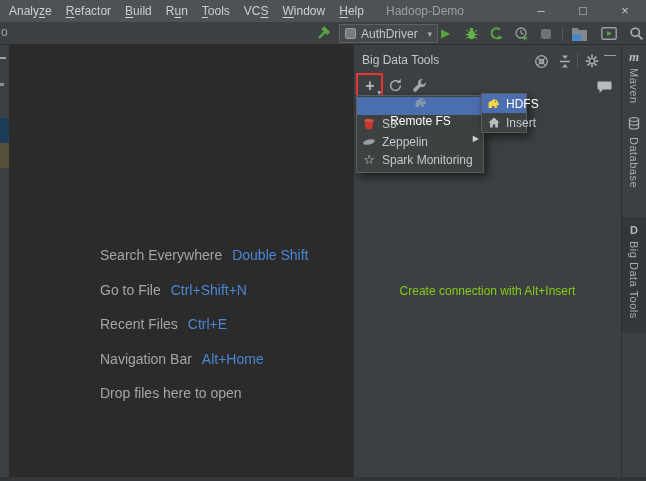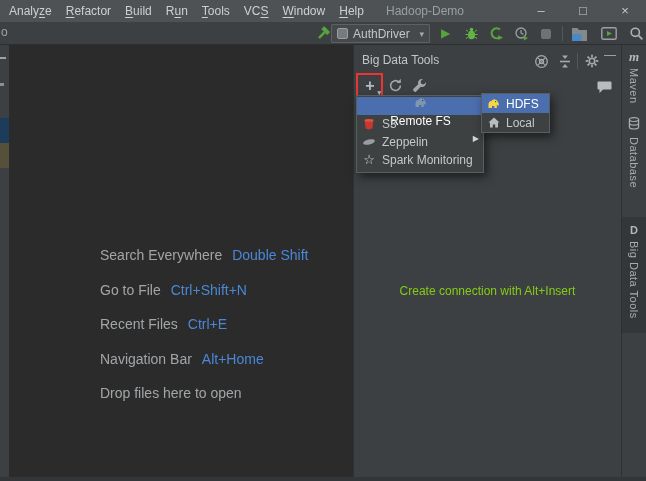--- a/index.html
+++ b/index.html
@@ -14,21 +14,21 @@
   .menus { position:absolute; left:2px; top:0; height:22px; display:flex; }
   .menu-item { padding:0 7px; line-height:22px; font-size:12px; color:#ccd0d1; cursor:default; }
   .menu-item .mn { text-decoration:underline; text-underline-offset:2px; }
   .win-title { position:absolute; left:386px; top:0; line-height:22px; font-size:12px; color:#9aa0a2; }
   .win-controls { position:absolute; right:0; top:0; height:22px; display:flex; }
   .wc { width:42px; text-align:center; line-height:22px; font-size:13px; color:#c3c7c9; }
   
   .toolbar { position:absolute; left:0; top:22px; width:646px; height:23px; background:#3d4042; border-bottom:1px solid #2c2e30; }
   .crumb-frag { position:absolute; left:1px; top:3px; font-size:12px; color:#9fa3a6; }
   .tb-ic { position:absolute; top:4px; line-height:0; }
-  .combo { position:absolute; left:331px; top:2px; height:19px; width:99px; display:flex; align-items:center; gap:5px;
+  .combo { position:absolute; left:339px; top:2px; height:19px; width:99px; display:flex; align-items:center; gap:5px;
            padding:0 5px; border:1px solid #5d6163; border-radius:1px; background:#45494b; font-size:12px; color:#c4c7c9; }
   .app-ic { width:11px; height:11px; background:#767c7e; border:1px solid #9b9fa1; border-radius:2px; flex:none; }
   .combo-arrow { margin-left:auto; font-size:9px; color:#a6aaac; }
   .stop-sq { position:absolute; left:541px; top:7px; width:10px; height:10px; background:#6e7274; border-radius:2px; }
   .tb-sep { position:absolute; left:562px; top:4px; width:1px; height:15px; background:#54585a; }
   
   .left-strip { position:absolute; left:0; top:45px; width:9px; height:436px; background:#3d4042; }
   .sfrag { position:absolute; left:0; }
   .editor { position:absolute; left:9px; top:45px; width:366px; height:436px; background:#2b2b2b; }
   .sc-row { position:absolute; left:91px; white-space:nowrap; font-size:14px; }
@@ -46,21 +46,21 @@
   .red-box { position:absolute; left:2px; top:28px; width:27px; height:26px; border:2px solid #ec3533; }
   .empty-text { position:absolute; left:0; top:239px; width:100%; text-align:center; font-size:12px; color:#84cc16; }
   
   .menu-popup { position:absolute; left:356px; top:95px; width:128px; background:#3e4142; border:1px solid #5a5e60;
                 box-shadow:3px 4px 9px rgba(0,0,0,.55); padding:1px 0 3px; z-index:5; }
   .popup-item { height:18px; display:flex; align-items:center; gap:6px; padding:0 4px 0 5px; font-size:12px; color:#c5c8ca; cursor:default; }
   .popup-item.selected { background:#4b6eaf; color:#ffffff;flex-direction:column; }
   .mi-icon { width:14px; display:flex; justify-content:center; line-height:0; flex:none; }
   .mi-arrow { margin-left:auto; font-size:8px; color:#d2d5d6; }
   .spark-glyph { font-size:13px; color:#d8dbdc; line-height:12px; }
-  .sub-popup { position:absolute; left:481px; top:93px; width:69px; background:#3e4142; border:1px solid #5a5e60;
+  .sub-popup { position:absolute; left:481px; top:93px; width:46px; background:#3e4142; border:1px solid #5a5e60;
                box-shadow:3px 4px 9px rgba(0,0,0,.55); z-index:6; }
   .sub-item { height:19px; display:flex; align-items:center; gap:6px; padding:0 5px; font-size:12px; color:#c5c8ca; cursor:default; }
   .sub-item.selected { background:#4b6eaf; color:#ffffff; }
   .sub-item .mi-icon { width:13px; }
   
   .stripe { position:absolute; left:621px; top:45px; width:25px; height:436px; background:#3d4042; border-left:1px solid #2e3133; }
   .stripe-tab { position:absolute; left:0; width:24px; display:flex; flex-direction:column; align-items:center; gap:5px; color:#a8acae; }
   .stripe-label { writing-mode:vertical-rl; font-size:11px; letter-spacing:.5px; }
   .stripe-ic { writing-mode:horizontal-tb; font-size:11px; font-weight:bold; color:#b4b8ba; line-height:12px; }
   .maven-m { font-style:italic; font-family:"Liberation Serif", serif; font-size:13px; }
@@ -298,21 +298,21 @@
           </svg>
       </span>
       <span class="mi-label">HDFS</span>
     </div>
     <div class="sub-item">
       <span class="mi-icon">
         <svg width="12" height="11" viewBox="0 0 12 11">
             <path d="M6 0.5 L11.5 5.5 H10 V10.5 H7.2 V7.5 H4.8 V10.5 H2 V5.5 H0.5 Z" fill="#b9bdbf"></path>
           </svg>
       </span>
-      <span class="mi-label">Local</span>
+      <span class="mi-label">Insert</span>
     </div>
   </div>
 
   <div class="stripe">
     <div class="stripe-tab" style="top:6px;">
       <span class="stripe-ic maven-m">m</span>
       <span class="stripe-label">Maven</span>
     </div>
     <div class="stripe-tab" style="top:72px;">
       <span class="stripe-ic">

